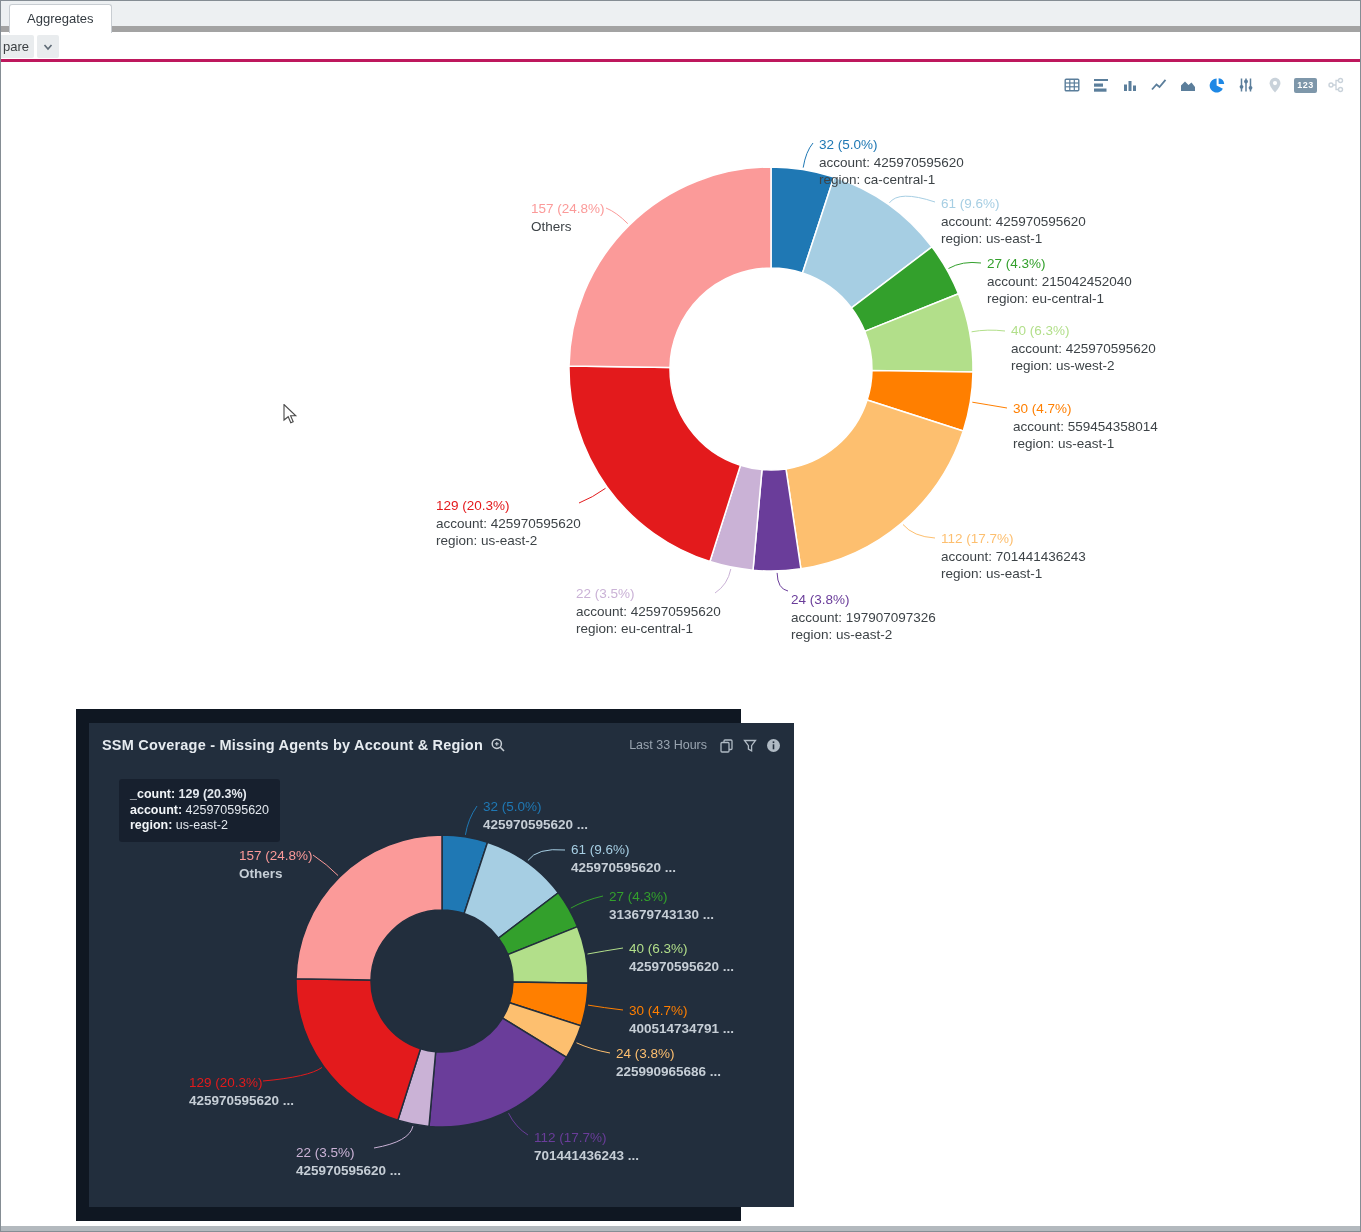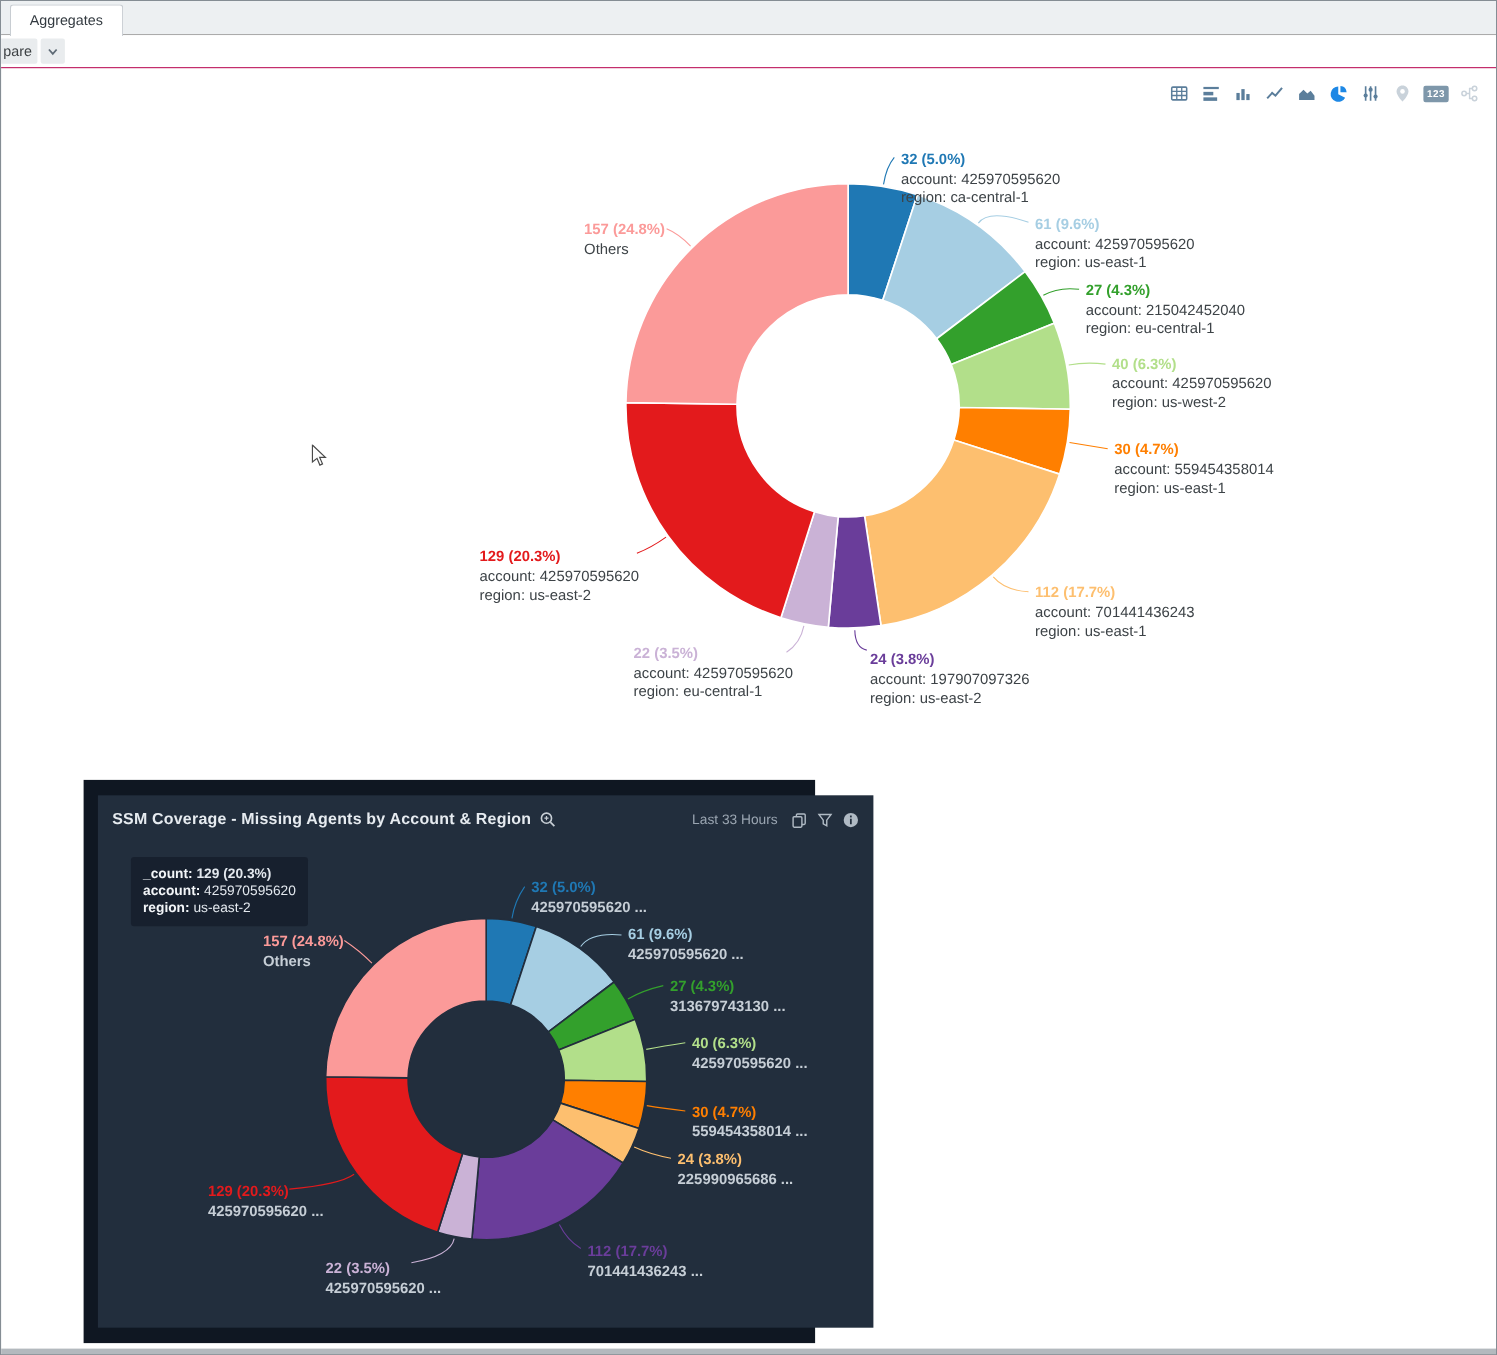--- a/index.html
+++ b/index.html
@@ -2,40 +2,40 @@
 <html><head>
 <meta charset="utf-8">
 <style>
   html,body{margin:0;padding:0;background:#dfe3e6;}
   *{box-sizing:border-box;}
   .screen{position:relative;width:1361px;height:1232px;background:#fff;
     border:1px solid #858d94;overflow:hidden;
     font-family:"Liberation Sans","DejaVu Sans",sans-serif;color:#3c4043;}
   
   .tabbar{position:absolute;left:0;top:0;right:0;height:31px;background:#edf0f2;
-    border-bottom:1px solid #a3a3a3;}
+    border-bottom:6px solid #a3a3a3;}
   .tab{position:absolute;left:8px;top:3px;height:29px;padding:0 17px;background:#fff;
     border:1px solid #c8cdd2;border-bottom:none;border-radius:3px 3px 0 0;
     font-size:13px;line-height:28px;color:#333a40;z-index:2;}
   .toolbar{position:absolute;left:0;top:31px;right:0;height:30px;background:#fff;
-    border-bottom:1px solid #be185d;}
+    border-bottom:3px solid #be185d;}
   .tb-btn{position:absolute;left:0;top:3px;width:33px;height:23px;background:#e9ecee;
     font-size:13px;line-height:23px;color:#3c4043;padding-left:2px;border-radius:0 2px 2px 0;}
   .tb-chev{position:absolute;left:36px;top:3px;width:22px;height:23px;background:#e9ecee;
     border-radius:2px;display:flex;align-items:center;justify-content:center;color:#5f6b76;}
   .tb-icons{position:absolute;right:14px;top:4px;display:flex;align-items:center;gap:9px;margin-top:39px;}
   .tbi{width:20px;height:20px;display:flex;align-items:center;justify-content:center;
     color:#5b7e9b;cursor:pointer;}
   .tbi.active{color:#1e88e5;}
   .tbi.disabled{color:#c9d2da;}
   .tbi.badge{width:23px;height:15px;background:#7e97aa;border-radius:2px;color:#fff;
     font-size:9px;font-weight:bold;line-height:15px;text-align:center;letter-spacing:.5px;}
   
   .clabel{position:absolute;white-space:nowrap;font-size:13.5px;line-height:17.5px;}
-  .clabel .val{font-weight:bold;}
+  .clabel .val{font-weight:normal;}
   .clabel.light{color:#3d4347;}
   .clabel.dark{color:#c6ced6;font-weight:bold;line-height:18px;}
   
   .dash-outer{position:absolute;left:75px;top:708px;width:665px;height:512px;background:#0f1722;}
   .dash-panel{position:absolute;left:13px;top:14px;width:705px;height:484px;background:#222e3d;}
   .panel-header{position:absolute;left:0;top:0;right:0;height:44px;display:flex;
     align-items:center;justify-content:space-between;padding:0 13px;}
   .panel-title-wrap{display:flex;align-items:center;gap:7px;}
   .panel-title{font-size:14.5px;font-weight:bold;color:#e6ebf0;letter-spacing:.2px;}
   .panel-meta{display:flex;align-items:center;gap:9px;}
@@ -284,21 +284,21 @@
       <div class="clabel dark" style="left: 608px; top: 887px;">
         <div class="val" style="color: rgb(51, 160, 44);">27 (4.3%)</div>
         <div>313679743130 ...</div>
       </div>
       <div class="clabel dark" style="left: 628px; top: 939px;">
         <div class="val" style="color: rgb(178, 223, 138);">40 (6.3%)</div>
         <div>425970595620 ...</div>
       </div>
       <div class="clabel dark" style="left: 628px; top: 1001px;">
         <div class="val" style="color: rgb(255, 127, 0);">30 (4.7%)</div>
-        <div>559454358014 ...</div>
+        <div>400514734791 ...</div>
       </div>
       <div class="clabel dark" style="left: 615px; top: 1044px;">
         <div class="val" style="color: rgb(253, 191, 111);">24 (3.8%)</div>
         <div>225990965686 ...</div>
       </div>
       <div class="clabel dark" style="left: 533px; top: 1128px;">
         <div class="val" style="color: rgb(106, 61, 154);">112 (17.7%)</div>
         <div>701441436243 ...</div>
       </div>
       <div class="clabel dark" style="left: 295px; top: 1143px;">

